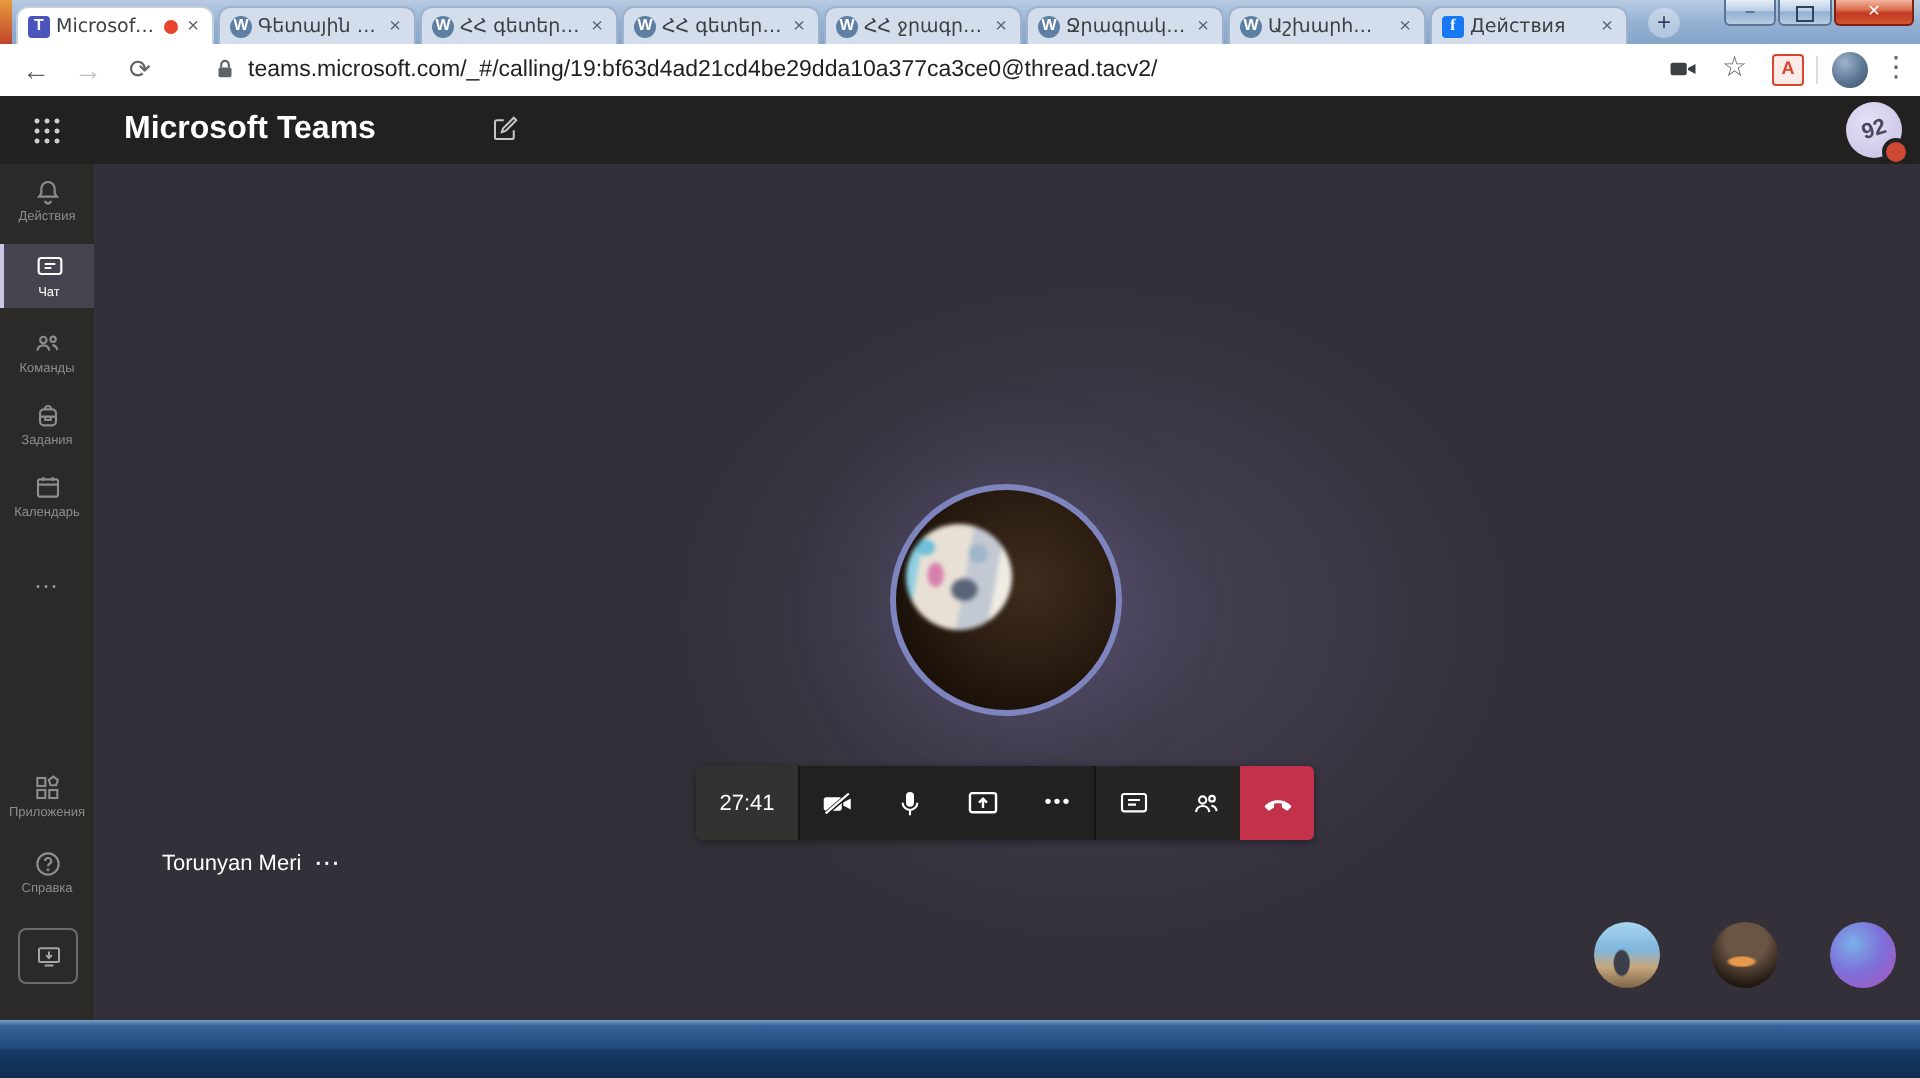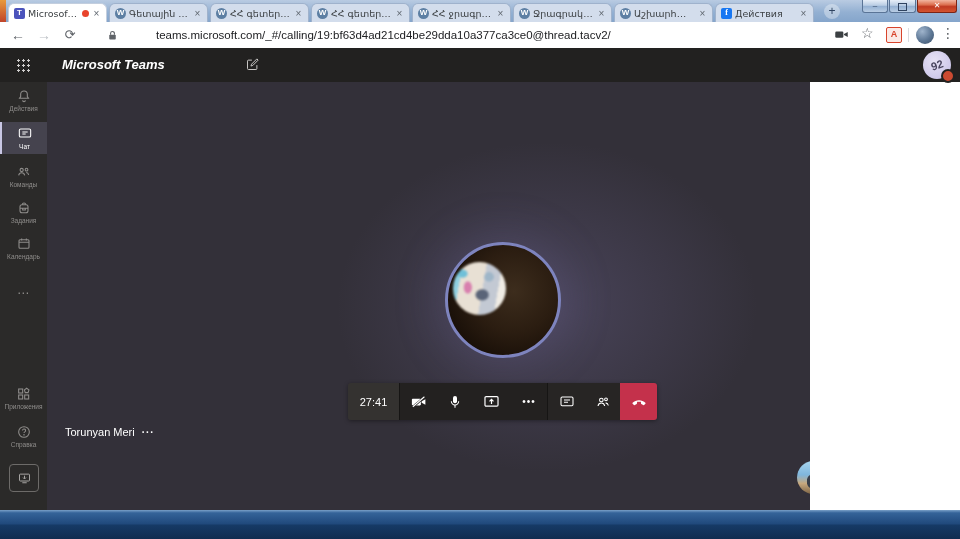--- a/index.html
+++ b/index.html
@@ -33,35 +33,35 @@
   .winbtn.min{width:26px;}
   .winbtn.max{width:27px;}
   .maxglyph{display:inline-block;width:7px;height:6px;border:1px solid #2f4360;margin-top:3px;}
   .winbtn.close{width:40px;color:#fff;
     background:linear-gradient(180deg,#f2b5a0 0%,#dc6f4f 40%,#c03a22 55%,#d4542f 100%);border-color:#7c2414;}
 
   
   .addrbar{position:absolute;left:0;top:22px;width:960px;height:26px;background:#fff;}
   .nav-glyph{position:absolute;top:2px;font-size:14px;color:#5f6368;width:20px;text-align:center;line-height:22px;}
   .addr-url{position:absolute;left:124px;top:0;height:20px;line-height:26px;font-size:11.5px;color:#202124;
-    white-space:nowrap;margin-left:32px;}
+    white-space:nowrap;}
   .addr-ico{position:absolute;top:5px;}
   .pdfbox{width:14px;height:14px;border-radius:2px;background:#fbeae6;border:1px solid #d8442c;
     color:#d8442c;font-size:9px;font-weight:bold;text-align:center;line-height:13px;}
   .profile-dot{width:18px;height:18px;border-radius:50%;
     background:radial-gradient(circle at 35% 30%,#9fb4cc 0%,#5c7694 55%,#3c4f66 100%);}
   .divider-v{position:absolute;left:908px;top:6px;width:1px;height:14px;background:#dadce0;}
 
   
   .t-header{position:absolute;left:0;top:48px;width:960px;height:34px;background:#222120;}
   .waffle{position:absolute;left:16px;top:10px;width:14px;height:14px;
     background-image:radial-gradient(circle,#d0cecd 1.1px,transparent 1.4px);
     background-size:5px 5px;background-position:0 0;}
   .t-title{position:absolute;left:62px;top:0;height:50px;line-height:34px;color:#fff;
-    font-size:13px;font-weight:bold;font-style:italic;}
+    font-size:16px;font-weight:bold;}
   .compose{position:absolute;left:245px;top:9px;}
   .t-search{position:absolute;left:275px;top:5px;width:412px;height:23px;background:#3b3a39;
     border:none;border-radius:3px;text-align:center;font-size:11px;color:#a6a4a2;outline:none;
     font-family:"Liberation Sans","DejaVu Sans",sans-serif;}
   .t-search::placeholder{color:#a6a4a2;opacity:1;}
   .t-avatar{position:absolute;left:923px;top:3px;width:28px;height:28px;border-radius:50%;
     background:radial-gradient(circle at 40% 35%,#e6e2f5 0%,#cfc9ea 70%,#b9b2dd 100%);
     color:#4a4660;font-size:11px;text-align:center;line-height:28px;transform:none;}
   .t-avatar .num{display:inline-block;transform:rotate(-18deg);font-weight:bold;}
   .t-badge{position:absolute;left:941px;top:21px;width:10px;height:10px;border-radius:50%;
@@ -73,21 +73,21 @@
   .s-item svg{display:block;margin:0 auto 1px;}
   .s-label{font-size:6.5px;display:block;line-height:8px;}
   .s-item.active{background:#45434e;color:#fff;padding:4px 0 3px;box-sizing:border-box;
     border-left:2px solid #c9c7e4;width:47px;}
   .s-dots{position:absolute;left:0;top:204px;width:47px;text-align:center;color:#8f8d8b;
     font-size:12px;letter-spacing:1px;}
   .dl-box{position:absolute;left:9px;top:382px;width:28px;height:26px;border:1px solid #6d6b69;
     border-radius:4px;display:flex;align-items:center;justify-content:center;color:#a7a5a3;}
 
   
-  .stage{position:absolute;left:47px;top:82px;width:763px;height:428px;background:#333039;overflow:hidden;}
+  .stage{position:absolute;left:47px;top:82px;width:913px;height:428px;background:#333039;overflow:hidden;}
   .glow{position:absolute;left:290px;top:60px;width:420px;height:330px;
     background:radial-gradient(closest-side,rgba(100,92,130,.45),rgba(100,92,130,0));}
   .big-avatar{position:absolute;left:398px;top:160px;width:110px;height:110px;border-radius:50%;
     border:3px solid #7e84be;box-sizing:content-box;
     background:radial-gradient(circle at 60% 42%,#3d2d1d 0%,#2b1d11 45%,#170e07 80%,#120a05 100%);
     box-shadow:0 0 45px 8px rgba(120,110,165,.22);}
   .peek{position:absolute;left:5px;top:17px;width:53px;height:53px;border-radius:50%;overflow:hidden;
     background:
       radial-gradient(9px 9px at 68% 28%,#9fb6c8 0 50%,transparent 56%),
       radial-gradient(8px 12px at 28% 48%,#d87fae 0 45%,transparent 56%),
@@ -99,21 +99,21 @@
   .callbar{position:absolute;left:301px;top:301px;width:309px;height:37px;border-radius:3px;
     overflow:hidden;display:flex;box-shadow:0 1px 4px rgba(0,0,0,.4);}
   .cb-timer{width:52px;background:#343230;color:#fff;font-size:11px;display:flex;
     align-items:center;justify-content:center;border-right:1px solid #161514;box-sizing:border-box;}
   .cb-btn{background:#232120;display:flex;align-items:center;justify-content:center;}
   .cb-dots{color:#fff;font-size:10px;letter-spacing:1px;}
   .cb-sep{width:1px;background:#161514;}
   .cb-right{background:#272524;}
   .cb-hangup{width:37px;background:#c4314b;display:flex;align-items:center;justify-content:center;}
 
-  .p-name{position:absolute;left:18px;top:344px;color:#fff;font-size:11px;text-align:center;}
+  .p-name{position:absolute;left:34px;top:344px;color:#fff;font-size:11px;text-align:center;}
   .p-name .more{margin-left:7px;letter-spacing:1px;font-weight:bold;font-size:10px;}
 
   .pv{position:absolute;top:379px;width:33px;height:33px;border-radius:50%;}
   .pv1{left:750px;background:
       radial-gradient(8px 13px at 42% 62%,#3a3f4a 0 45%,transparent 55%),
       linear-gradient(180deg,#a8d6ef 0%,#7fb6dd 42%,#c7a87e 68%,#7e6546 100%);}
   .pv2{left:809px;background:
       radial-gradient(16px 6px at 45% 60%,#e8984a 0 35%,transparent 50%),
       radial-gradient(circle at 52% 28%,#6a5444 0 35%,#241a12 75%,#170f09 100%);}
   .pv3{left:868px;background:radial-gradient(circle at 35% 32%,#7ab0e8 0%,#7e6fd8 48%,#9a5fc8 78%,#8452ae 100%);}

